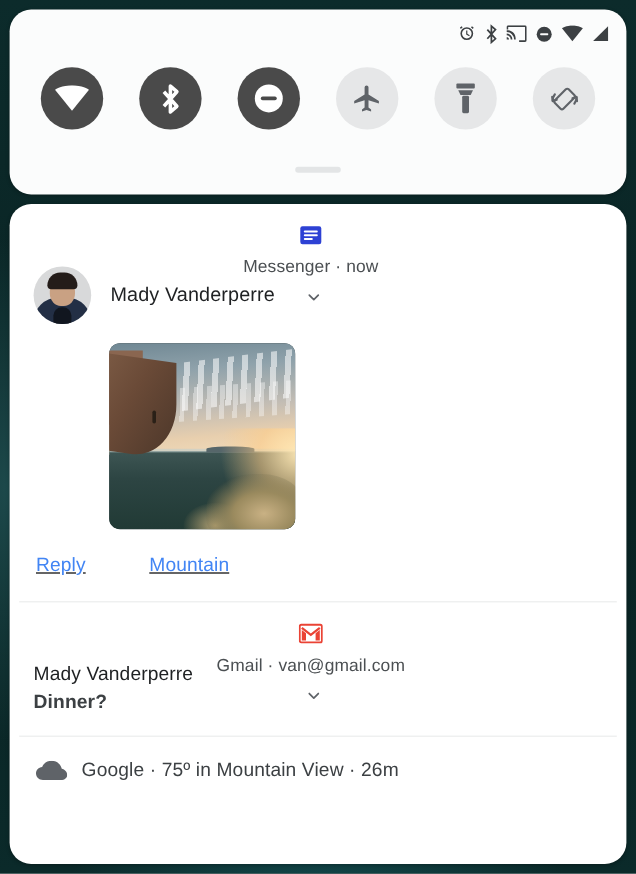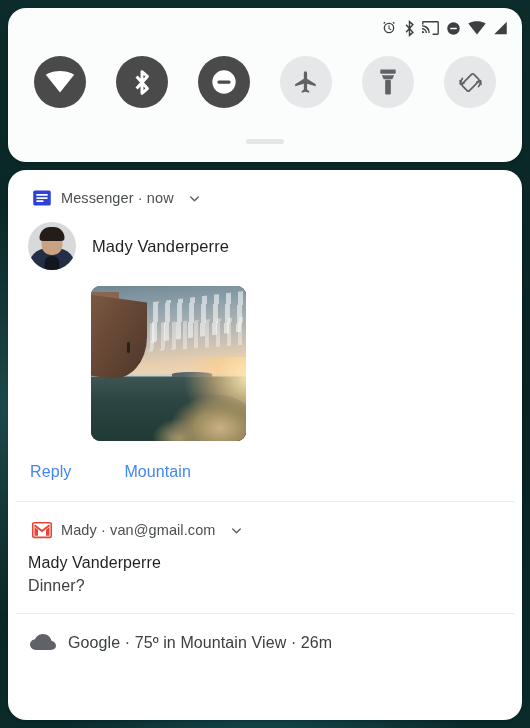--- a/index.html
+++ b/index.html
@@ -65,22 +65,23 @@
     border-radius: 18px;
     box-shadow: 0 1px 3px rgba(0,0,0,.22);
     overflow: hidden;
   }
   .notif { position: relative; }
   .divider { height: 1px; background: #eceded; margin: 0 8px; }
 
   .notif-head {
     display: flex; align-items: center;
     gap: 9px;
-    padding: 16px 20px 0 24px;
+    padding: 16px 20px 0 8px;
     height: 40px;
+    flex-direction: column;
   }
   .app-icon { width: 20px; height: 20px; flex: none; display: block; }
   .head-text {
     font-size: 14.5px; color: #4b4f52;
     letter-spacing: .1px; white-space: nowrap;
   }
   .chevron { margin-left: 4px; flex: none; }
 
   
   .msg-body { padding: 12px 20px 0 20px; }
@@ -187,31 +188,32 @@
   .ph-tree2 {
     position: absolute; right: 26%; bottom: -10%;
     width: 34%; height: 24%;
     background: radial-gradient(ellipse at 50% 50%, #b5a273 0%, rgba(70,80,60,.05) 72%);
     border-radius: 50%;
   }
 
   .actions {
     display: flex; gap: 53px;
     padding: 22px 22px 20px 22px;
+    text-decoration: underline;
   }
   .action-btn {
     font-size: 16px; color: #4285f4; letter-spacing: .1px;
     background: none; border: 0; padding: 0; cursor: pointer;
     font-family: inherit;
   }
 
   
   .gmail-body { padding: 12px 20px 18px 20px; }
   .mail-title { font-size: 16px; color: #1f2123; margin-bottom: 5px; letter-spacing: .1px;}
-  .mail-sub   { font-size: 16px; color: #3c4043; letter-spacing: .1px;}
+  .mail-sub   { font-size: 16px; color: #3c4043; letter-spacing: .1px; font-weight: bold;}
 
   
   .weather-row {
     display: flex; align-items: flex-end; gap: 12px;
     padding: 20px 20px 22px 22px;
   }
   .weather-text { font-size: 16px; color: #3c4043; letter-spacing: .1px; white-space: nowrap;}
 </style>
 </head>
 <body>
@@ -361,21 +363,21 @@
 
   <div class="divider"></div>
 
   <div class="notif">
     <div class="notif-head">
       <svg class="app-icon" viewBox="0 0 24 20">
         <rect x="0.9" y="1.2" width="22.2" height="17.6" rx="1.6" fill="#ffffff" stroke="#ea4335" stroke-width="1.9"></rect>
         <path d="M3 4.2l9 7 9-7" fill="none" stroke="#ea4335" stroke-width="2.3"></path>
         <path d="M3 16.8V6.4l4.2 3.2v7.2zM21 16.8V6.4l-4.2 3.2v7.2z" fill="#ea4335"></path>
       </svg>
-      <span class="head-text">Mady · van@gmail.com</span>
+      <span class="head-text">Gmail · van@gmail.com</span>
       <svg class="chevron" width="15" height="15" viewBox="0 0 24 24" fill="none" stroke="#5f6368" stroke-width="2.3" stroke-linecap="round" stroke-linejoin="round">
         <path d="M6 9.5l6 6 6-6"></path>
       </svg>
     </div>
     <div class="gmail-body">
       <div class="mail-title">Mady Vanderperre</div>
       <div class="mail-sub">Dinner?</div>
     </div>
   </div>
 

